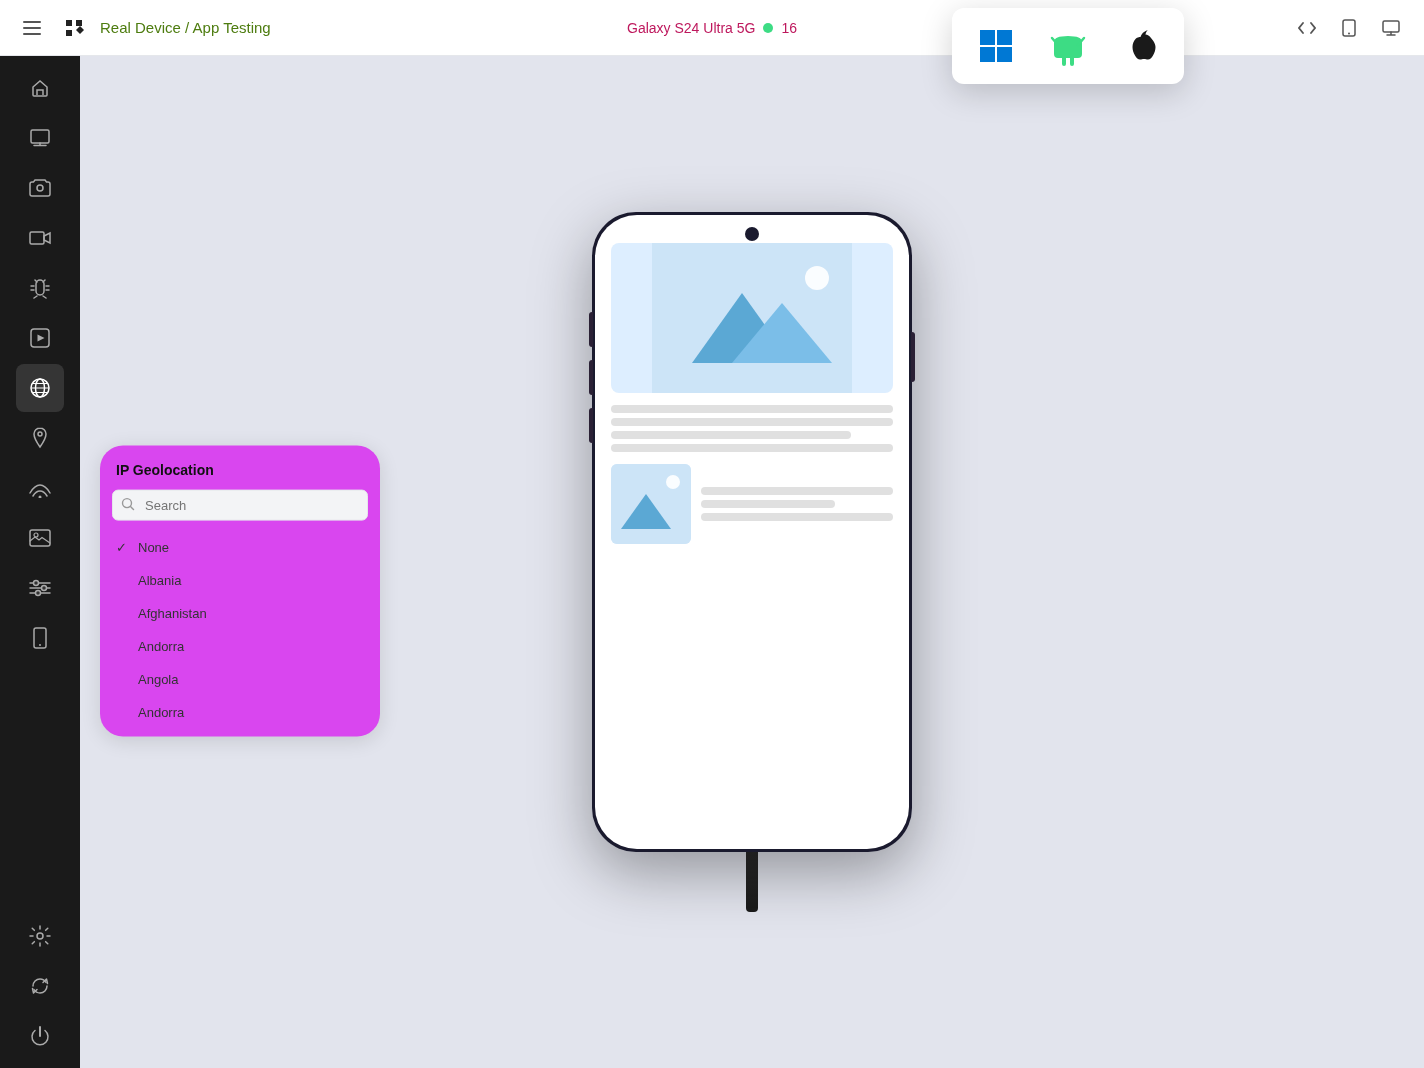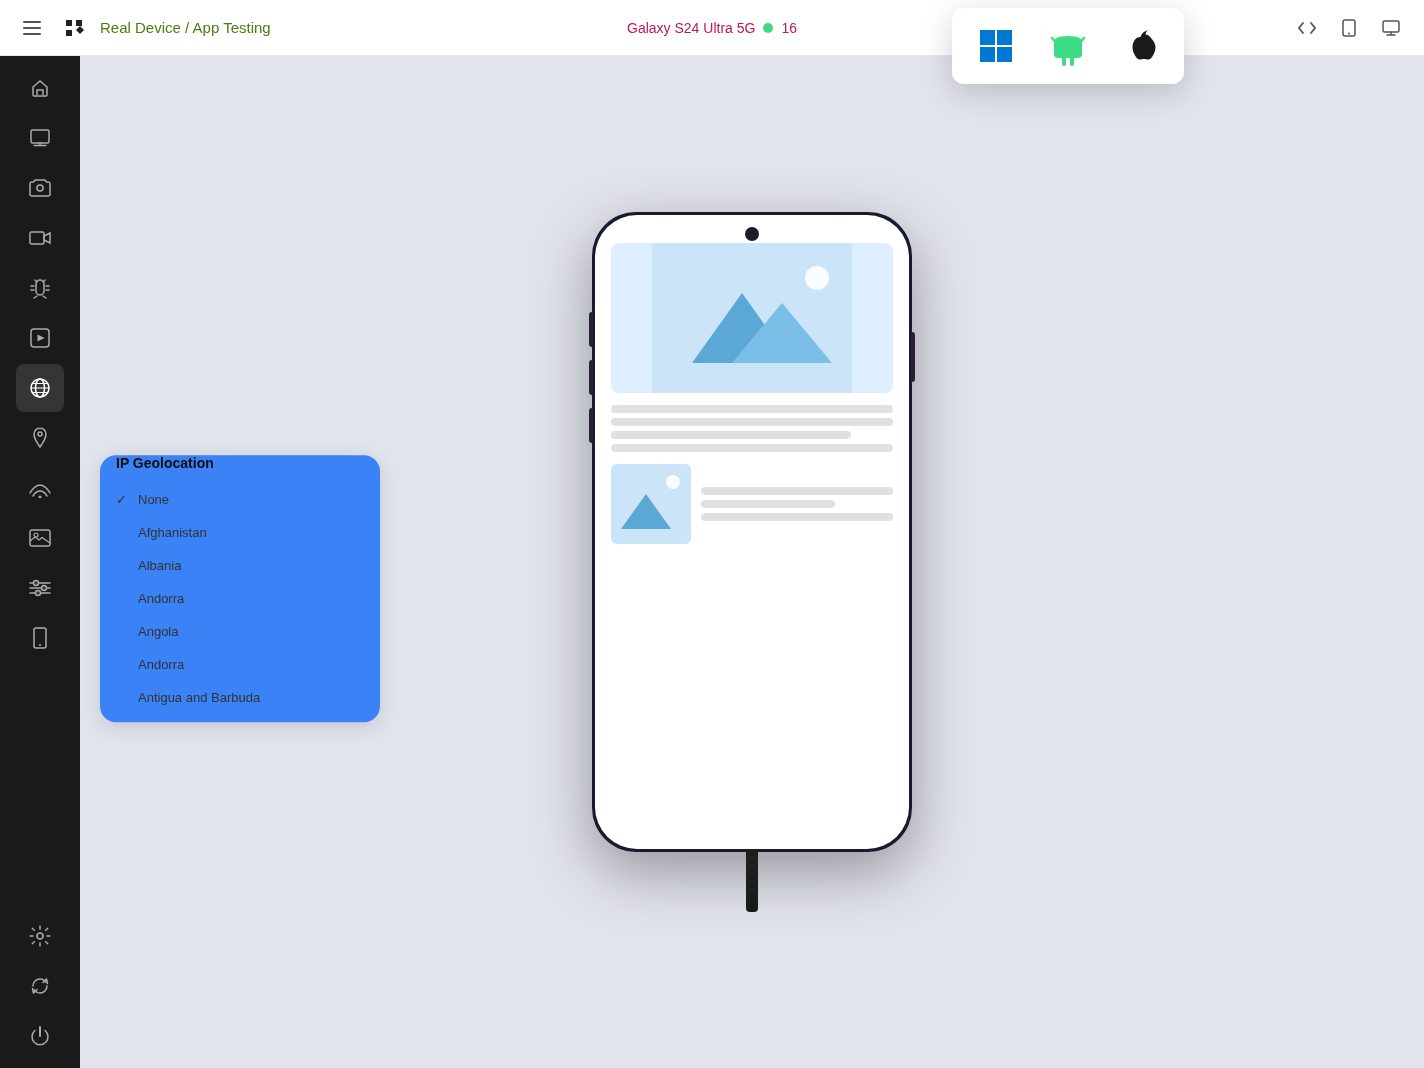--- a/index.html
+++ b/index.html
@@ -146,25 +146,25 @@
       align-items: center;
       justify-content: center;
     }
 
     
     .geo-panel {
       position: absolute;
       left: 20px;
       top: 50%;
       transform: translateY(-40%);
-      background: #3b82f6;
-      border-radius: 16px;
+      background: #d946ef;
+      border-radius: 23px;
       box-shadow: 0 4px 20px rgba(0,0,0,0.12);
       width: 280px;
-      padding: 0 0 8px;
+      padding: 16px 0 8px;
     }
     .geo-panel-title {
       font-size: 14px;
       font-weight: 600;
       color: #111;
       padding: 0 16px 12px;
     }
     .geo-search {
       margin: 0 12px 10px;
       position: relative;
@@ -515,48 +515,53 @@
         <path d="M10 2v9" stroke="#aaa" stroke-width="2" stroke-linecap="round"></path>
         <path d="M5 5.5A8 8 0 1015 5.5" stroke="#aaa" stroke-width="1.5" stroke-linecap="round" fill="none"></path>
       </svg>
     </div>
   </div>
 
   <div class="content">
 
     <div class="geo-panel">
       <div class="geo-panel-title">IP Geolocation</div>
+      <div class="geo-search">
+        <span class="geo-search-icon">
+          <svg width="14" height="14" viewBox="0 0 14 14" fill="none">
+            <circle cx="6" cy="6" r="4.5" stroke="#999" stroke-width="1.4" fill="none"></circle>
+            <path d="M9.5 9.5l3 3" stroke="#999" stroke-width="1.4" stroke-linecap="round"></path>
+          </svg>
+        </span>
+        <input type="text" placeholder="Search" style="">
+      </div>
       <div class="geo-list">
         <div class="geo-item selected">
           <span class="check">✓</span>
           <span>None</span>
         </div>
         <div class="geo-item">
           <span class="check"></span>
-          <span>Afghanistan</span>
+          <span>Albania</span>
         </div>
         <div class="geo-item">
           <span class="check"></span>
-          <span>Albania</span>
+          <span>Afghanistan</span>
         </div>
         <div class="geo-item">
           <span class="check"></span>
           <span>Andorra</span>
         </div>
         <div class="geo-item">
           <span class="check"></span>
           <span>Angola</span>
         </div>
         <div class="geo-item">
           <span class="check"></span>
           <span>Andorra</span>
-        </div>
-        <div class="geo-item">
-          <span class="check"></span>
-          <span>Antigua and Barbuda</span>
         </div>
       </div>
     </div>
 
     <div class="phone-wrap">
       <div class="phone">
         <div class="phone-btn-right"></div>
         <div class="phone-btn-left1"></div>
         <div class="phone-btn-left2"></div>
         <div class="phone-btn-left3"></div>

